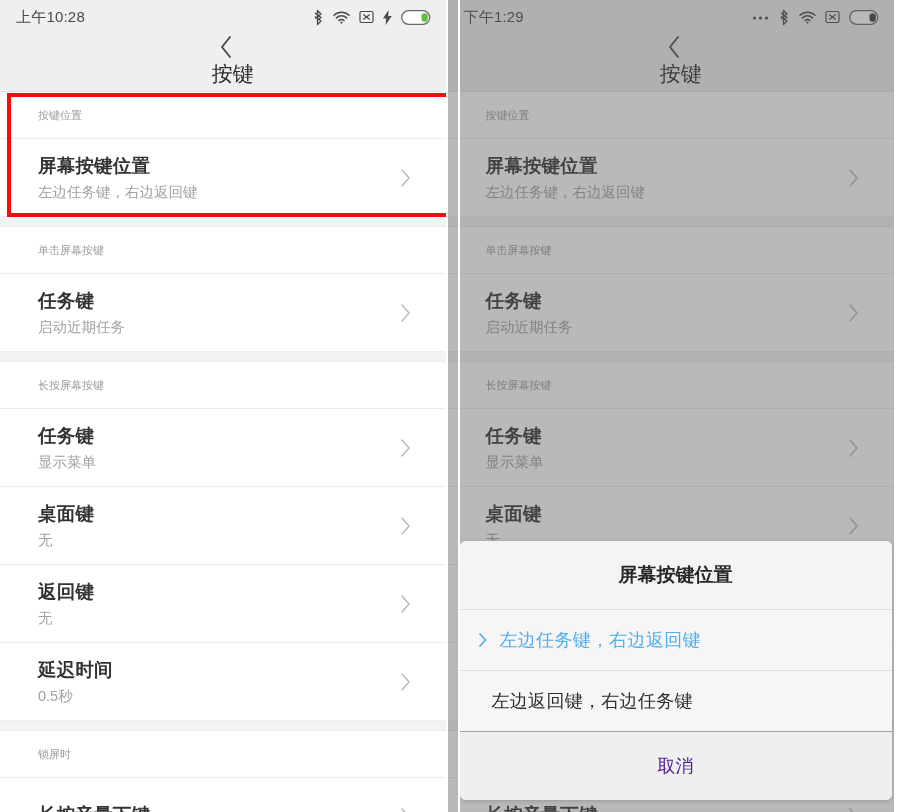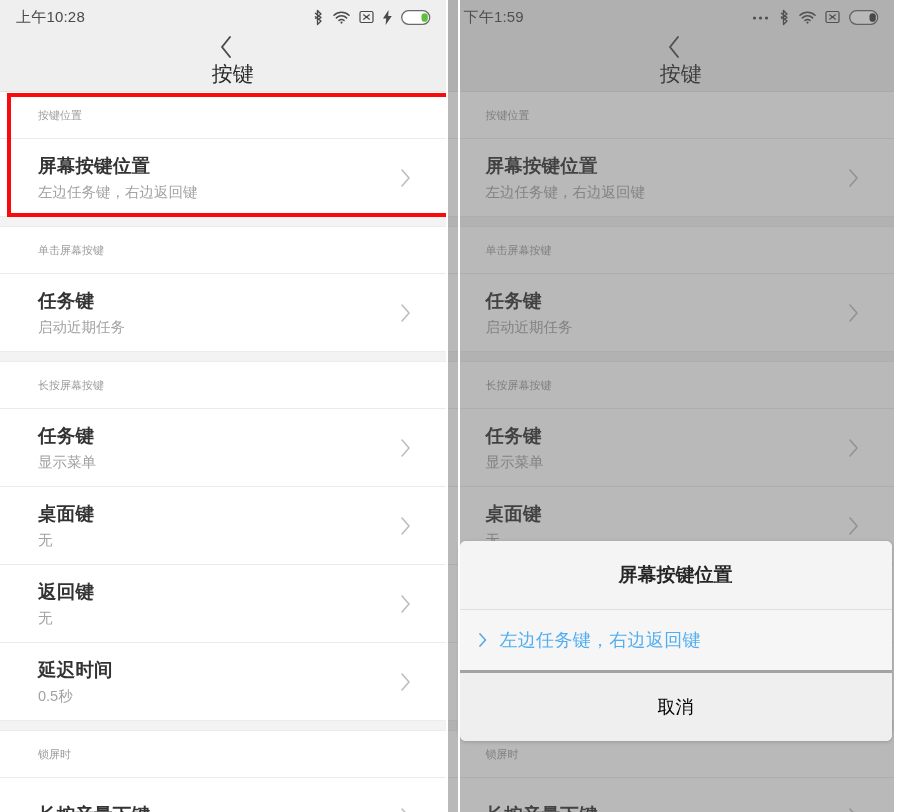--- a/index.html
+++ b/index.html
@@ -180,24 +180,24 @@
     flex: 0 0 auto;
   }
   .dialog-opt .opt-label { letter-spacing: .3px; }
   .dialog-opt.selected .opt-label { color: #53AEF0; }
   .dialog-opt.plain { padding-left: 32px; }
   .dialog-cancel {
     height: 68px;
     display: flex;
     align-items: center;
     justify-content: center;
-    border-top: 3px solid #a3a3a3;
+    border-top: 1px solid #a3a3a3;
     background: #EFEFEF;
     font-size: 18px;
-    color: #000000;
+    color: #4c1d95;
   }
   .divider-vert {
     position: absolute;
     left: 458px; top: 0;
     width: 2px; height: 812px;
     background: #ffffff;
     z-index: 30;
   }
 </style>
 </head>
@@ -348,21 +348,21 @@
     </div>
 
     <div class="redbox"></div>
   </div>
 
   <div class="divider-vert"></div>
 
   <div class="phone right">
 
     <div class="statusbar">
-      <span class="status-time">下午1:59</span>
+      <span class="status-time">下午1:29</span>
       <span class="status-icons">
         <span class="sicon">
           <svg width="17" height="6" viewBox="0 0 17 6">
               <circle cx="2.5" cy="4" r="1.6" fill="#4a4a4a"></circle>
               <circle cx="8.5" cy="4" r="1.6" fill="#4a4a4a"></circle>
               <circle cx="14.5" cy="4" r="1.6" fill="#4a4a4a"></circle>
             </svg>
         </span>
         <span class="sicon">
           <svg width="12" height="17" viewBox="0 0 12 17">
@@ -503,18 +503,21 @@
 
       <div class="dialog-opt selected">
         <span class="opt-chevron">
           <svg width="10" height="16" viewBox="0 0 10 16">
               <path d="M2 2l5.5 6L2 14" fill="none" stroke="#53AEF0" stroke-width="1.7" stroke-linecap="round" stroke-linejoin="round"></path>
             </svg>
         </span>
         <span class="opt-label">左边任务键，右边返回键</span>
       </div>
 
+      <div class="dialog-opt plain">
+        <span class="opt-label">左边返回键，右边任务键</span>
+      </div>
 
       <div class="dialog-cancel">取消</div>
     </div>
   </div>
 
 </div>
 
 </body></html>

